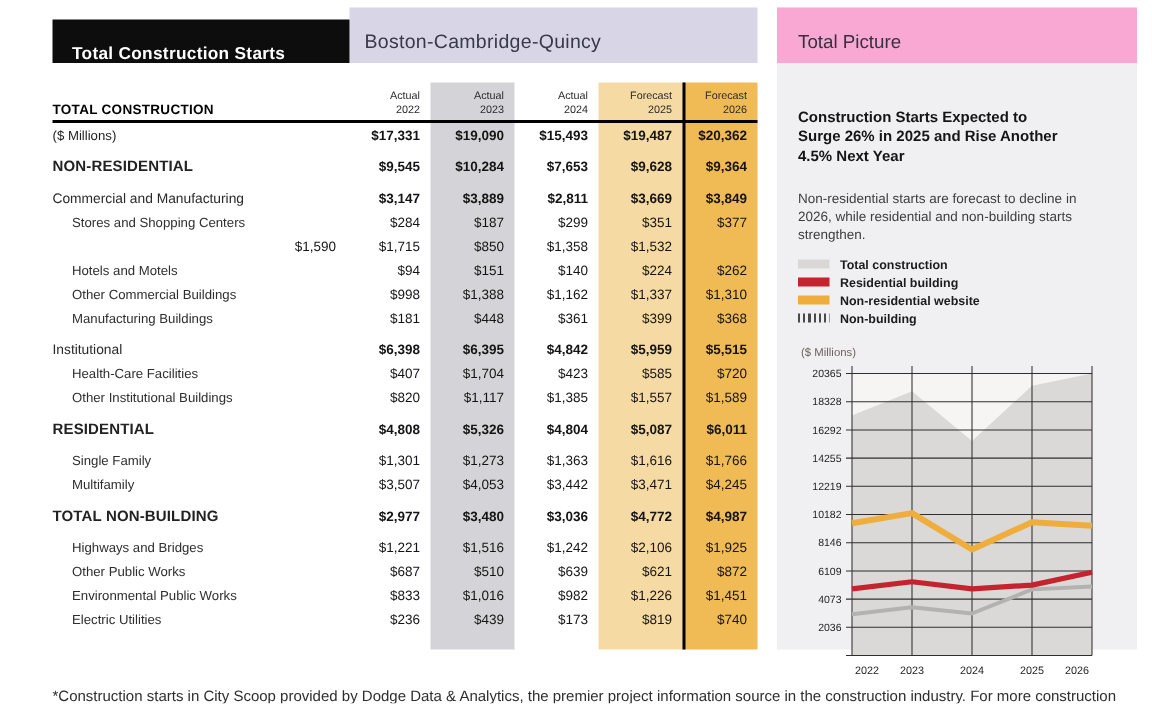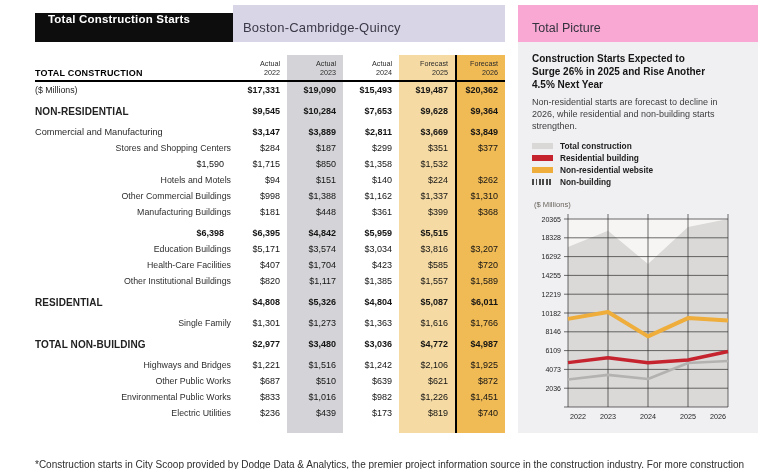--- a/index.html
+++ b/index.html
@@ -7,21 +7,21 @@
   body { font-family:"Liberation Sans", sans-serif; }
   .page { position:relative; width:768px; height:469px; background:#fff; overflow:hidden; }
 
   
   .table-section { position:absolute; left:35px; top:5px; width:470px; height:450px; }
   .title-bar { position:relative; height:37px; }
   .region-box { position:absolute; left:198px; top:0; width:272px; height:37px;
     background:#D8D5E6; display:flex; align-items:flex-end; padding:0 0 7px 10px; }
   .region-box span { font-size:13px; color:#3A3947; letter-spacing:.2px; }
   .black-box { position:absolute; left:0; top:8px; width:198px; height:29px; background:#0D0D0D;
-    display:flex; align-items:flex-start; padding-left:13px; }
+    display:flex; align-items:flex-end; padding-left:13px; }
   .black-box span { color:#fff; font-weight:bold; font-size:11.5px; letter-spacing:.2px; }
 
   .table-wrap { position:absolute; left:0; top:50px; width:470px; height:383px; }
   .stripe { position:absolute; top:0; height:378px; z-index:0; }
   .stripe.gray   { left:252px; width:56px; background:#D4D3D7; }
   .stripe.lt-org { left:364px; width:56px; background:#F5DAA3; }
   .stripe.dk-org { left:420px; width:50px; background:#F0BA55; border-left:2.5px solid #000; }
 
   .grid-row { display:grid; grid-template-columns:196px 56px 56px 56px 56px 50px; position:relative; z-index:1; }
   .thead { height:27px; border-bottom:2.5px solid #000; align-items:end; }
@@ -31,29 +31,29 @@
   .tbody { position:relative; z-index:1; }
   .trow { height:16px; align-items:center; }
   .trow.gap { margin-top:5px; }
   .cell.label { font-size:8.8px; color:#222; white-space:nowrap; }
   .cell.val { font-size:9px; color:#141414; text-align:right; padding-right:7px; white-space:nowrap; }
   .trow.unit .cell.val,
   .trow.section .cell.val,
   .trow.group .cell.val { font-weight:bold; }
   .trow.section .cell.label { font-weight:bold; font-size:10px; letter-spacing:.1px; }
   .trow.group .cell.label { font-size:9.2px; color:#2a2a2a; }
-  .trow.item .cell.label { padding-left:13px; color:#2e2e2e;text-align:right; }
+  .trow.item .cell.label { padding-left:13px; color:#2e2e2e; }
 
   
   .panel { position:absolute; left:518px; top:5px; width:240px; height:428px; background:#F0EFF2; }
   .panel-header { height:37px; background:#f9a8d4; display:flex; align-items:flex-end; padding:0 0 7px 14px; }
   .panel-header span { font-size:12.5px; color:#33323E; }
   .panel-body { padding:11px 12px 0 14px; }
-  .headline { font-size:10px; font-weight:bold; color:#151515; line-height:1.28; width:180px; }
-  .body-text { font-size:9px; color:#3D3D3D; line-height:1.3; width:192px; margin-top:6px; }
+  .headline { font-size:10px; font-weight:bold; color:#151515; line-height:1.28; width:180px;margin-top:20px; }
+  .body-text { font-size:9px; color:#3D3D3D; line-height:1.3; width:192px; margin-top:16px; }
   .legend { margin-top:8px; }
   .legend-item { display:flex; align-items:center; height:12px; }
   .swatch { width:21px; height:6px; margin-right:7px; flex:0 0 auto; }
   .swatch.hatch { background:repeating-linear-gradient(90deg,#4A4A48 0 1.5px,rgba(0,0,0,0) 1.5px 3.5px); }
   .legend-label { font-size:8.3px; font-weight:bold; color:#1C1C1C; white-space:nowrap; }
   .units-label { font-size:7.6px; color:#6A655C; margin:12px 0 2px 2px; }
 
   .footnote { position:absolute; left:35px; top:458px; width:716px; font-size:10px;
     color:#2E2E2E; line-height:1.4; }
 </style>
@@ -144,33 +144,26 @@
           </div>
           <div class="grid-row trow item">
             <div class="cell label">Manufacturing Buildings</div>
             <div class="cell val">$181</div>
             <div class="cell val">$448</div>
             <div class="cell val">$361</div>
             <div class="cell val">$399</div>
             <div class="cell val">$368</div>
           </div>
           <div class="grid-row trow group gap">
+            <div class="cell label">Institutional</div>
             <div class="cell val">$6,398</div>
             <div class="cell val">$6,395</div>
             <div class="cell val">$4,842</div>
             <div class="cell val">$5,959</div>
             <div class="cell val">$5,515</div>
-          </div>
-          <div class="grid-row trow item">
-            <div class="cell label">Education Buildings</div>
-            <div class="cell val">$5,171</div>
-            <div class="cell val">$3,574</div>
-            <div class="cell val">$3,034</div>
-            <div class="cell val">$3,816</div>
-            <div class="cell val">$3,207</div>
           </div>
           <div class="grid-row trow item">
             <div class="cell label">Health-Care Facilities</div>
             <div class="cell val">$407</div>
             <div class="cell val">$1,704</div>
             <div class="cell val">$423</div>
             <div class="cell val">$585</div>
             <div class="cell val">$720</div>
           </div>
           <div class="grid-row trow item">
@@ -189,20 +182,28 @@
             <div class="cell val">$5,087</div>
             <div class="cell val">$6,011</div>
           </div>
           <div class="grid-row trow item gap">
             <div class="cell label">Single Family</div>
             <div class="cell val">$1,301</div>
             <div class="cell val">$1,273</div>
             <div class="cell val">$1,363</div>
             <div class="cell val">$1,616</div>
             <div class="cell val">$1,766</div>
+          </div>
+          <div class="grid-row trow item">
+            <div class="cell label">Multifamily</div>
+            <div class="cell val">$3,507</div>
+            <div class="cell val">$4,053</div>
+            <div class="cell val">$3,442</div>
+            <div class="cell val">$3,471</div>
+            <div class="cell val">$4,245</div>
           </div>
           <div class="grid-row trow section gap">
             <div class="cell label">TOTAL NON-BUILDING</div>
             <div class="cell val">$2,977</div>
             <div class="cell val">$3,480</div>
             <div class="cell val">$3,036</div>
             <div class="cell val">$4,772</div>
             <div class="cell val">$4,987</div>
           </div>
           <div class="grid-row trow item gap">

